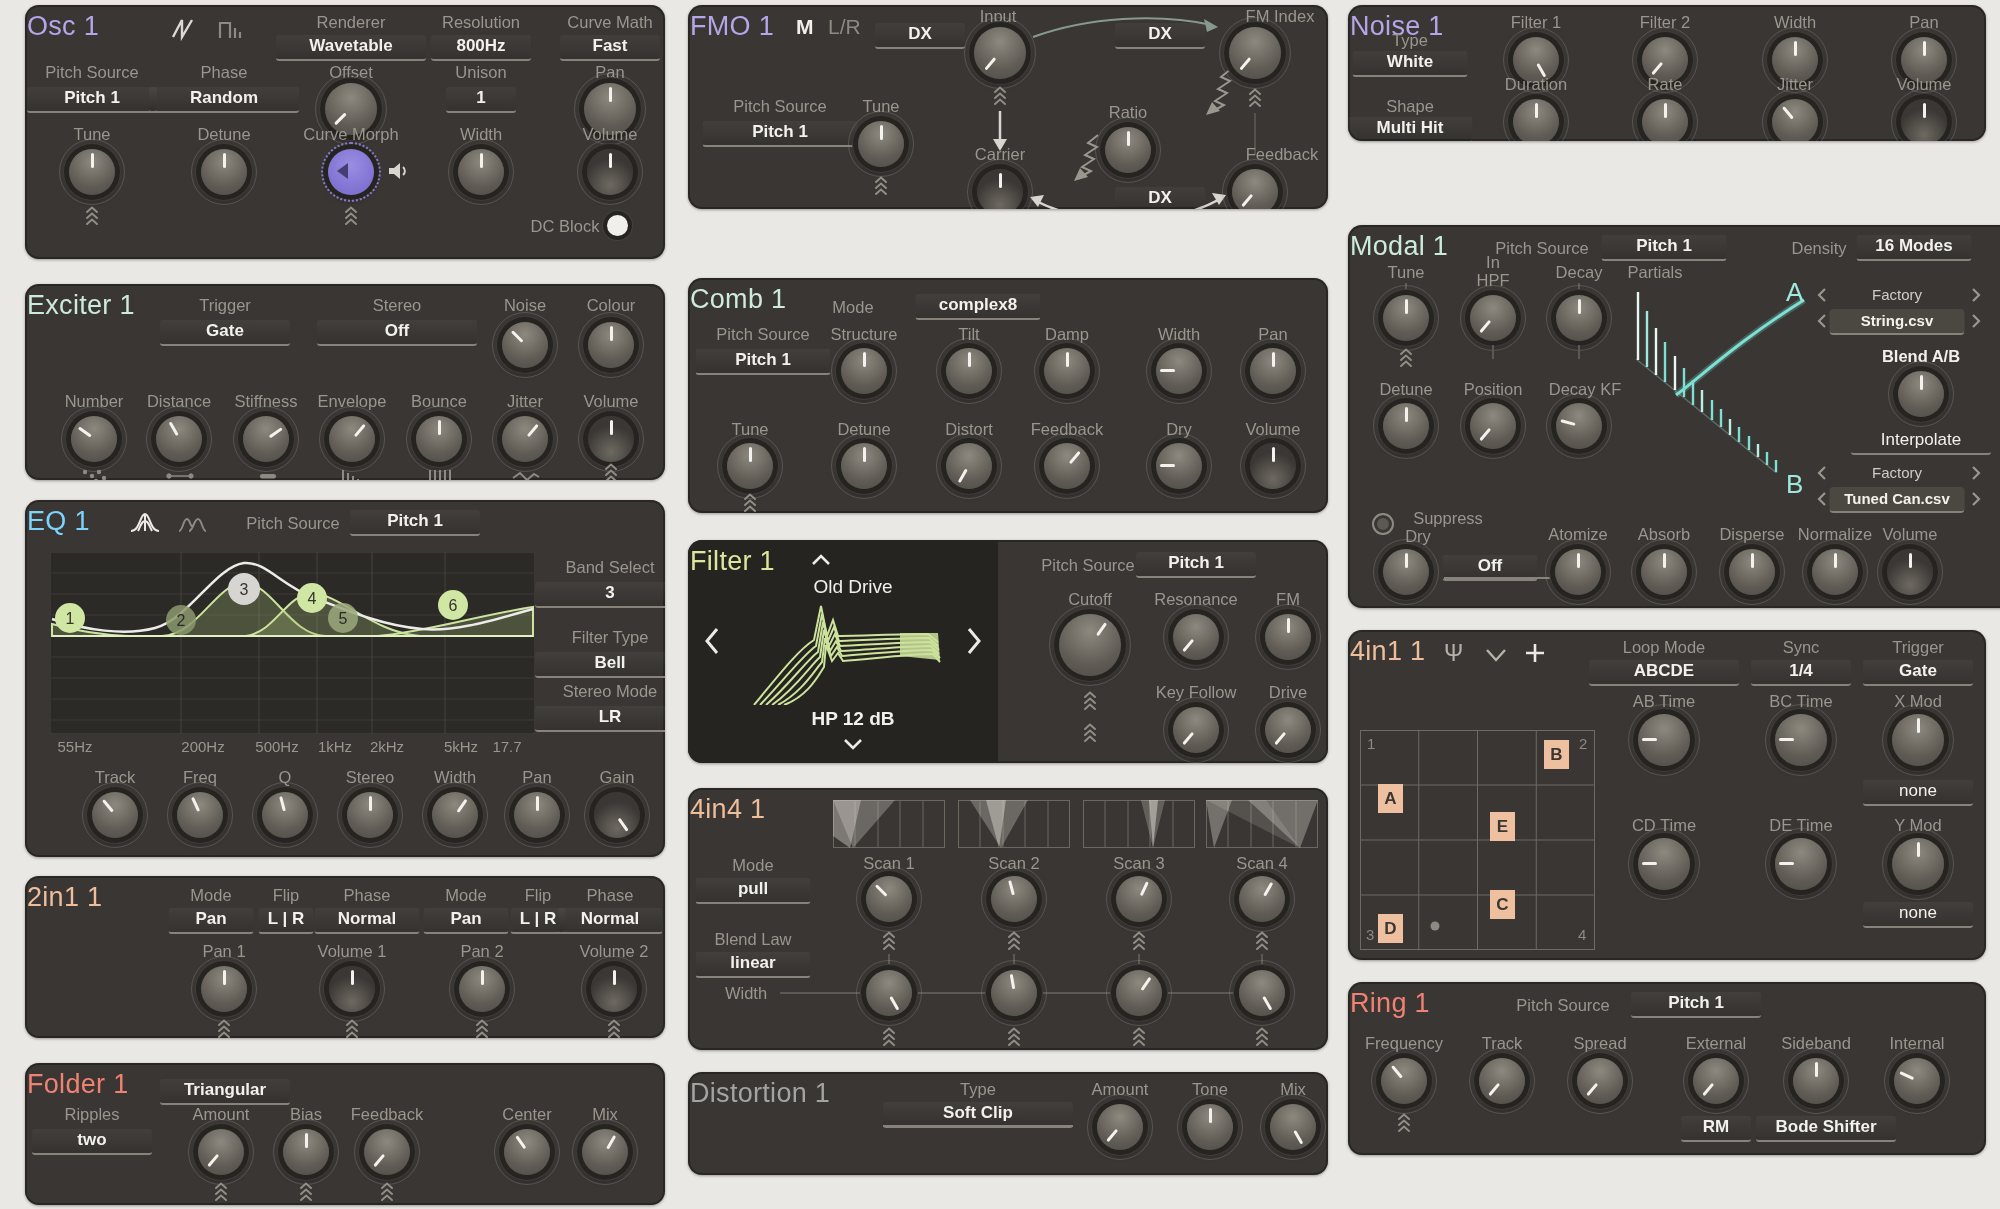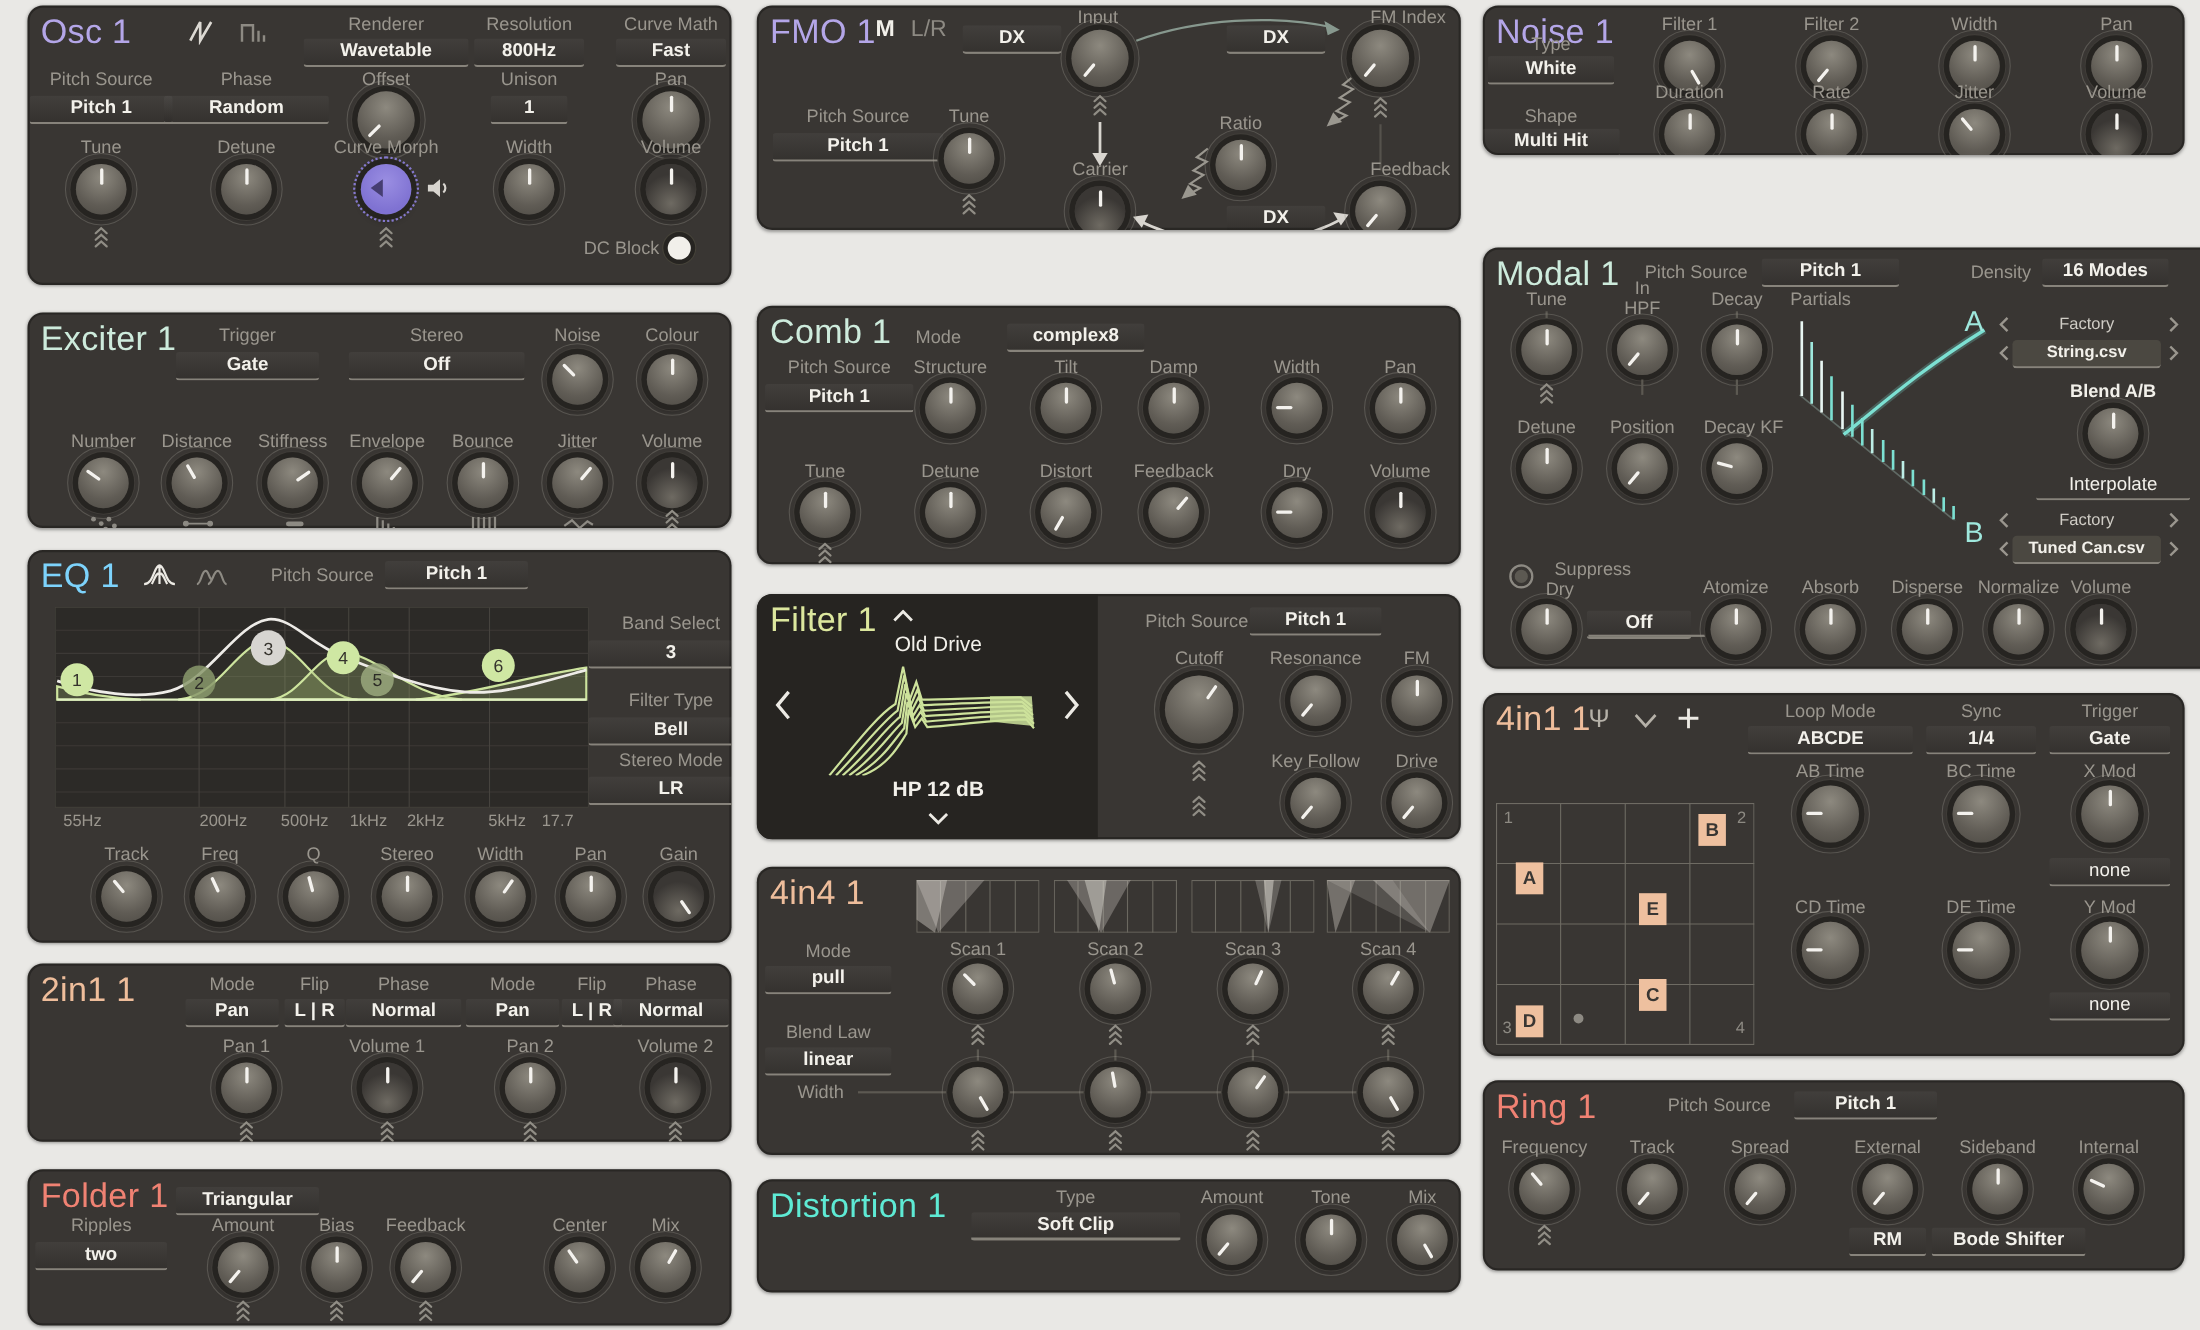--- a/index.html
+++ b/index.html
@@ -1,18 +1,18 @@
 <!DOCTYPE html>
 <html><head>
 <meta charset="utf-8">
 <style>
   html,body{margin:0;padding:0;background:#e9e8e5;font-family:"Liberation Sans",sans-serif;}
   #stage{position:relative;width:2000px;height:1209px;background:#e9e8e5;overflow:hidden;}
   .panel{position:absolute;background:#393633;border-radius:14px;box-shadow:inset 0 0 0 2px rgba(0,0,0,.28),0 1px 3px rgba(0,0,0,.35);overflow:hidden;}
-  .ptitle{position:absolute;left:12px;top:6px;font-size:31px;letter-spacing:.3px;white-space:nowrap;}
+  .ptitle{position:absolute;left:2px;top:6px;font-size:27px;letter-spacing:.3px;white-space:nowrap;}
   .lbl{position:absolute;transform:translateX(-50%);color:#9a968e;font-size:16.5px;white-space:nowrap;text-align:center;}
   .lbl.sm{font-size:15px;}
   .white{color:#f2f0ea;}
   .dd{position:absolute;transform:translateX(-50%);text-align:center;color:#f3f1eb;font-size:17px;font-weight:bold;background:linear-gradient(180deg,rgba(255,255,255,.045),rgba(0,0,0,.08));border-bottom:2px solid #87837b;border-radius:3px;padding:1px 0 3px;white-space:nowrap;}
   .dd.box{background:#4b4841;border-radius:4px;font-size:15px;padding:3px 0 4px;border-bottom:2px solid #87837b;}
   .dd.plain{background:none;border-bottom:2px solid #87837b;}
   .knob{position:absolute;transform:translateX(-50%);width:46px;height:46px;border-radius:50%;
     background:radial-gradient(circle at 50% 28%,#8d897f,#605c55 62%,#4d4a44);
     box-shadow:0 0 0 5px #262421,0 0 0 6px #3f3c38,0 5px 7px rgba(0,0,0,.45);}
   .knob::before{content:"";position:absolute;inset:-10px;border-radius:50%;border:1.5px solid rgba(150,146,138,.35);}
@@ -679,21 +679,21 @@
       </svg>
   <svg class="chev" style="left:451px;top:238px" viewBox="0 0 16 21">
         <use href="#chv"></use>
       </svg>
   <svg class="chev" style="left:574px;top:238px" viewBox="0 0 16 21">
         <use href="#chv"></use>
       </svg>
 </div>
 
 <div class="panel" style="left:688px;top:1072px;width:640px;height:103px">
-  <div class="ptitle" style="color:#5eead4">Distortion 1</div>
+  <div class="ptitle" style="color:#a3a3a3">Distortion 1</div>
   <div class="lbl" style="left:290px;top:8px">Type</div>
   <div class="dd" style="left:290px;top:30px;width:190px">Soft Clip</div>
   <div class="hline" style="left:195px;top:53px;width:190px;background:#87837b"></div>
   <div class="lbl" style="left:432px;top:8px">Amount</div>
   <div class="knob" style="left: 432px; top: 32px; --rot: -140deg;">
         <div class="ind"></div>
       </div>
   <div class="lbl" style="left:522px;top:8px">Tone</div>
   <div class="knob" style="left: 522px; top: 32px; --rot: 0deg;">
         <div class="ind"></div>

